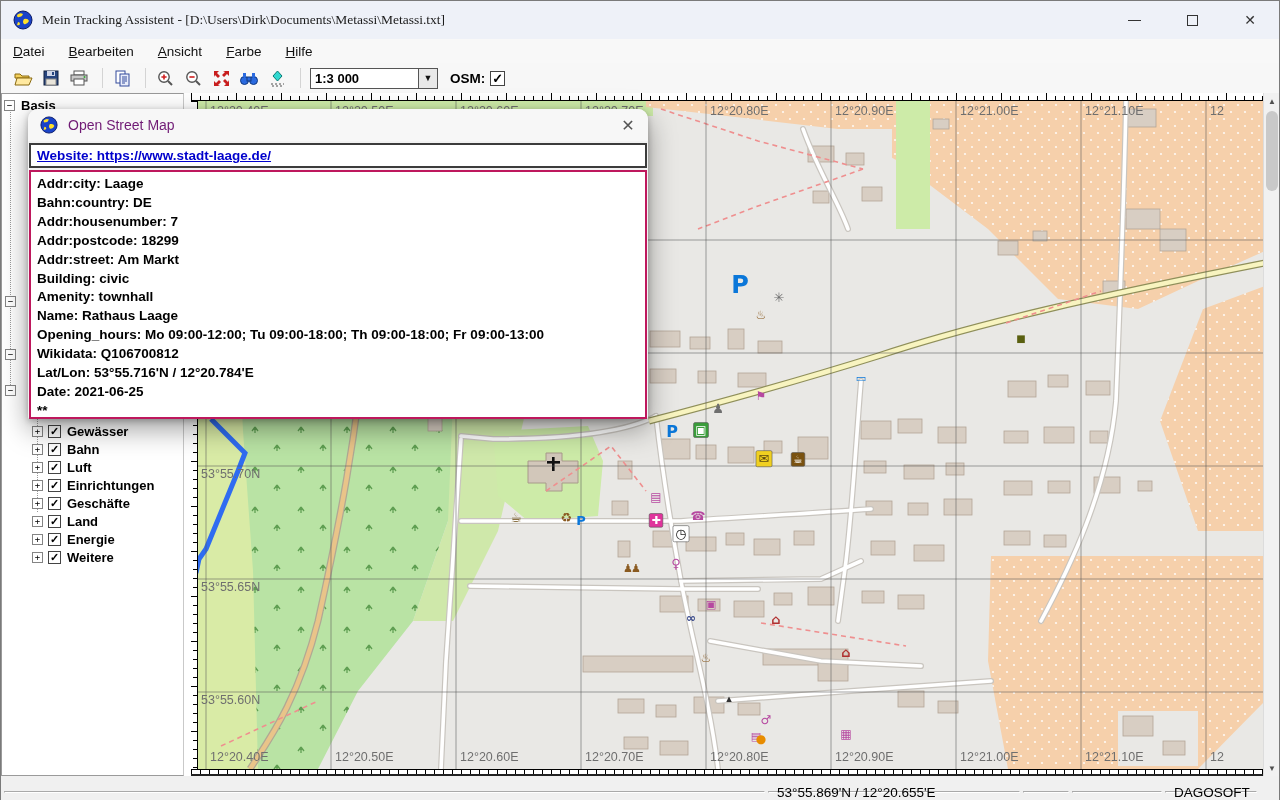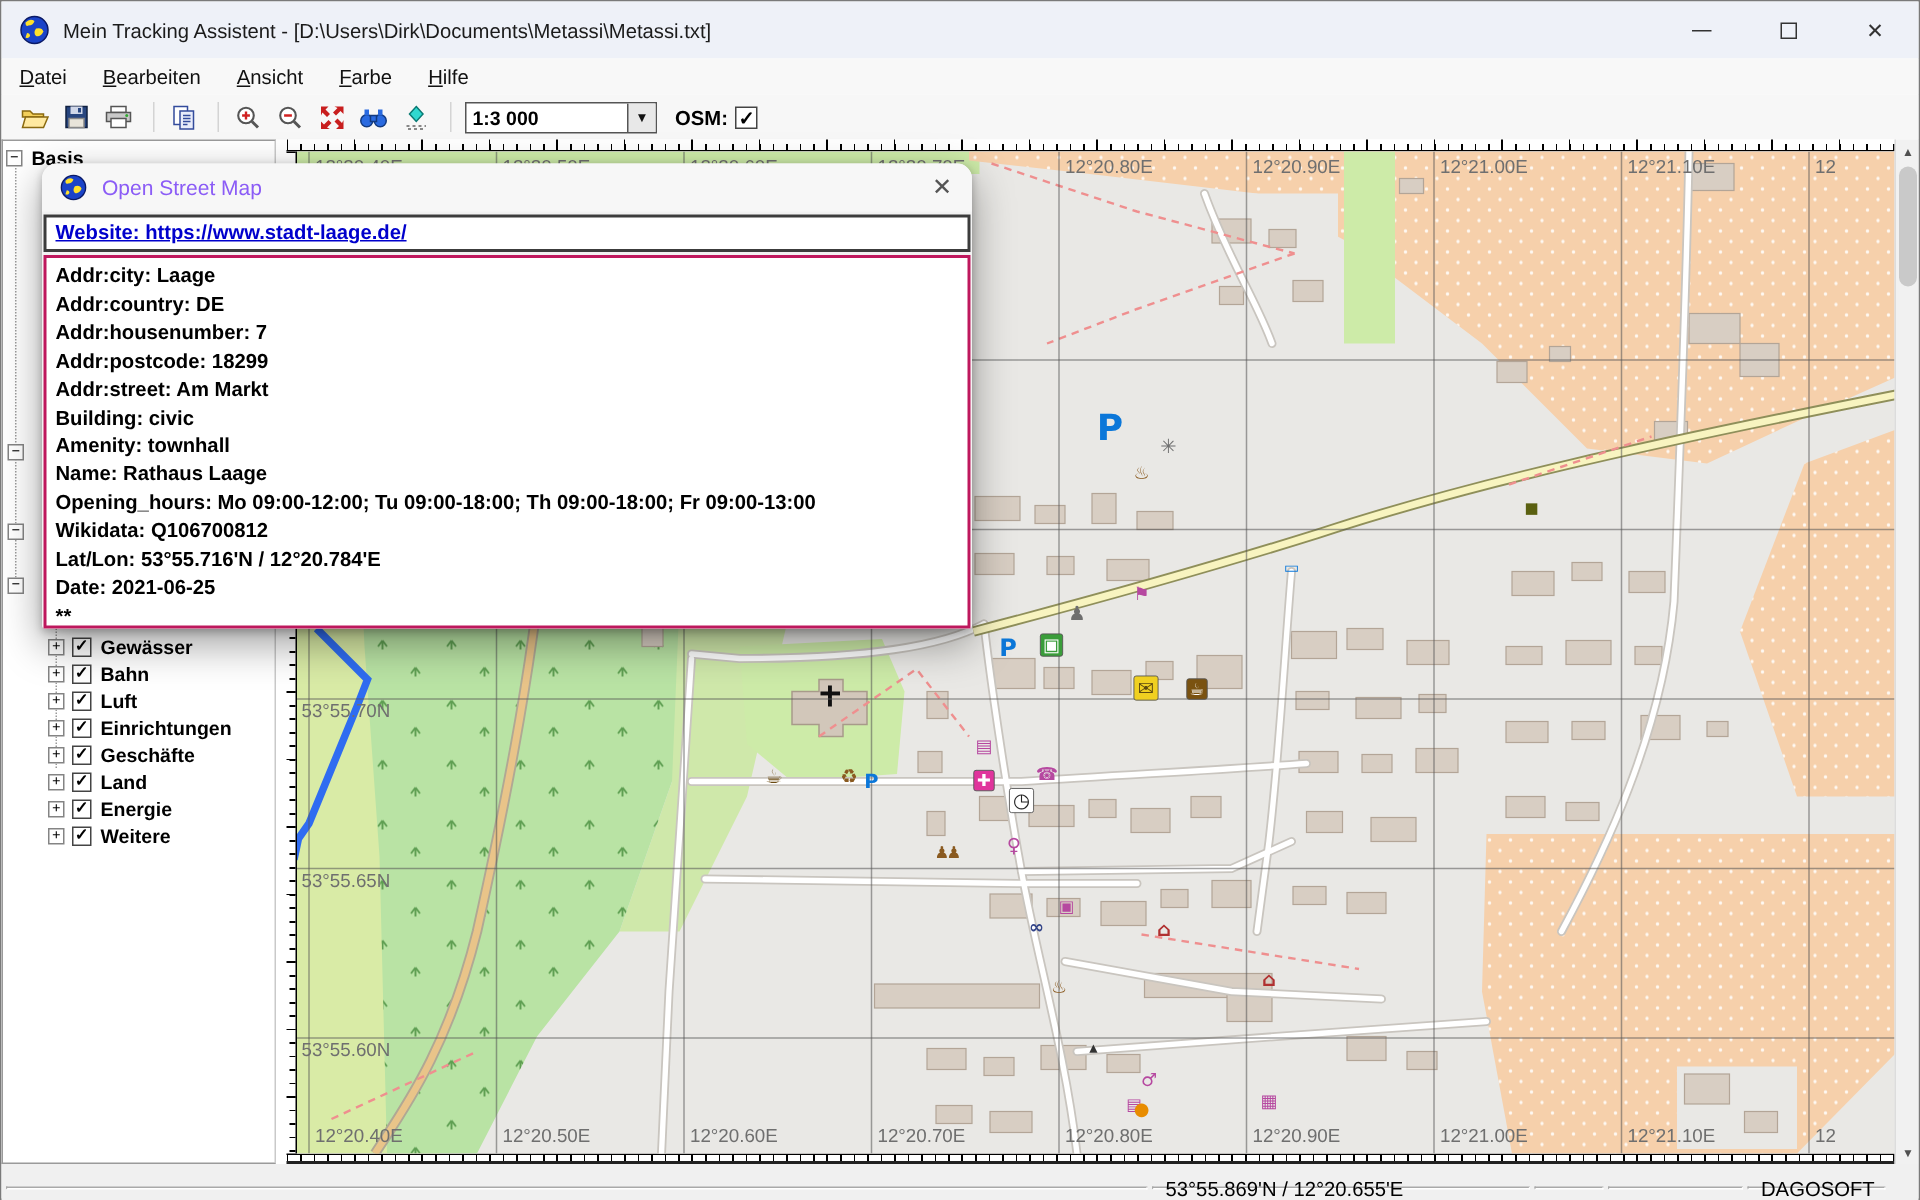--- a/index.html
+++ b/index.html
@@ -2,21 +2,21 @@
 <html><head>
 <meta charset="utf-8">
 <style>
   * { margin:0; padding:0; box-sizing:border-box; }
   html,body { width:1280px; height:800px; overflow:hidden;
     font-family:"Liberation Sans", sans-serif; background:#fff; }
   #app { position:relative; width:1280px; height:800px; border:1px solid #7a7a7a; background:#fff; }
 
   
   #titlebar { position:absolute; left:0; top:0; width:100%; height:38px;
-    background:#eef1f8; display:flex; align-items:center; padding-left:12px; }
+    background:#eef1f8; display:flex; align-items:center; padding-left:12px;font-family:Liberation Serif, serif; }
   #titlebar .app-icon { width:20px; height:20px; margin-right:9px; flex:0 0 auto; }
   #titlebar .title-text { font-size:13.5px; color:#1b1b1b; }
   .caption-btns { position:absolute; right:0; top:0; height:38px; display:flex; }
   .caption-btn { width:58px; height:38px; display:flex; align-items:center; justify-content:center;
     font-size:14px; color:#333; }
   .caption-btn .box { width:11px; height:11px; border:1.2px solid #333; }
   .caption-btn .minus { width:13px; height:0; border-top:1.4px solid #333; }
 
   
   #menubar { position:absolute; left:0; top:38px; width:100%; height:24px; background:#f8f8f8;
@@ -86,21 +86,21 @@
   #grip { width:16px; border:none; background:
     linear-gradient(135deg, transparent 0 60%, #aaa 60% 64%, transparent 64% 72%, #aaa 72% 76%, transparent 76% 84%, #aaa 84% 88%, transparent 88%); }
 
   
   #popup { position:absolute; left:27px; top:108px; width:620px; height:310px;
     background:#f2f2f2; border-radius:10px 10px 2px 2px;
     box-shadow:0 10px 28px rgba(0,0,0,.38), 0 2px 6px rgba(0,0,0,.25); }
   #popup-titlebar { height:32px; display:flex; align-items:center; padding-left:12px;
     border-radius:10px 10px 0 0; background:#f7f7f7; }
   #popup-titlebar .app-icon { width:18px; height:18px; margin-right:10px; }
-  #popup-title { font-size:14px; color:#8b5cf6; flex:1; }
+  #popup-title { font-size:14px; color:#701a75; flex:1; }
   #popup-close { width:40px; height:32px; display:flex; align-items:center; justify-content:center;
     color:#555; font-size:16px; }
   #popup-link-box { margin:2px 1px 0 1px; border:2px solid #3c3c3c; background:#fff;
     padding:1px 6px 2px 6px; }
   #popup-link-box a { font-size:13.5px; font-weight:bold; color:#0000cc; text-decoration:underline; }
   #popup-body { margin:2px 1px 1px 1px; border:2px solid #be185d; background:#fff;
     padding:3px 6px; height:249px; overflow:hidden; }
   .popup-line { font-size:13.5px; font-weight:bold; color:#000; line-height:18.9px; white-space:nowrap; }
 </style>
 </head>
@@ -608,21 +608,21 @@
         <path d="M5,12 q2,0 2,2 q-1,2 -3,1z" fill="#ffe02a"></path>
       </svg>
       <span id="popup-title">Open Street Map</span>
       <span id="popup-close">✕</span>
     </div>
     <div id="popup-link-box">
       <a href="#">Website: https://www.stadt-laage.de/</a>
     </div>
     <div id="popup-body">
         <div class="popup-line">Addr:city: Laage</div>
-        <div class="popup-line">Addr:country: DE</div>
+        <div class="popup-line">Bahn:country: DE</div>
         <div class="popup-line">Addr:housenumber: 7</div>
         <div class="popup-line">Addr:postcode: 18299</div>
         <div class="popup-line">Addr:street: Am Markt</div>
         <div class="popup-line">Building: civic</div>
         <div class="popup-line">Amenity: townhall</div>
         <div class="popup-line">Name: Rathaus Laage</div>
         <div class="popup-line">Opening_hours: Mo 09:00-12:00; Tu 09:00-18:00; Th 09:00-18:00; Fr 09:00-13:00</div>
         <div class="popup-line">Wikidata: Q106700812</div>
         <div class="popup-line">Lat/Lon: 53°55.716'N /  12°20.784'E</div>
         <div class="popup-line">Date: 2021-06-25</div>

